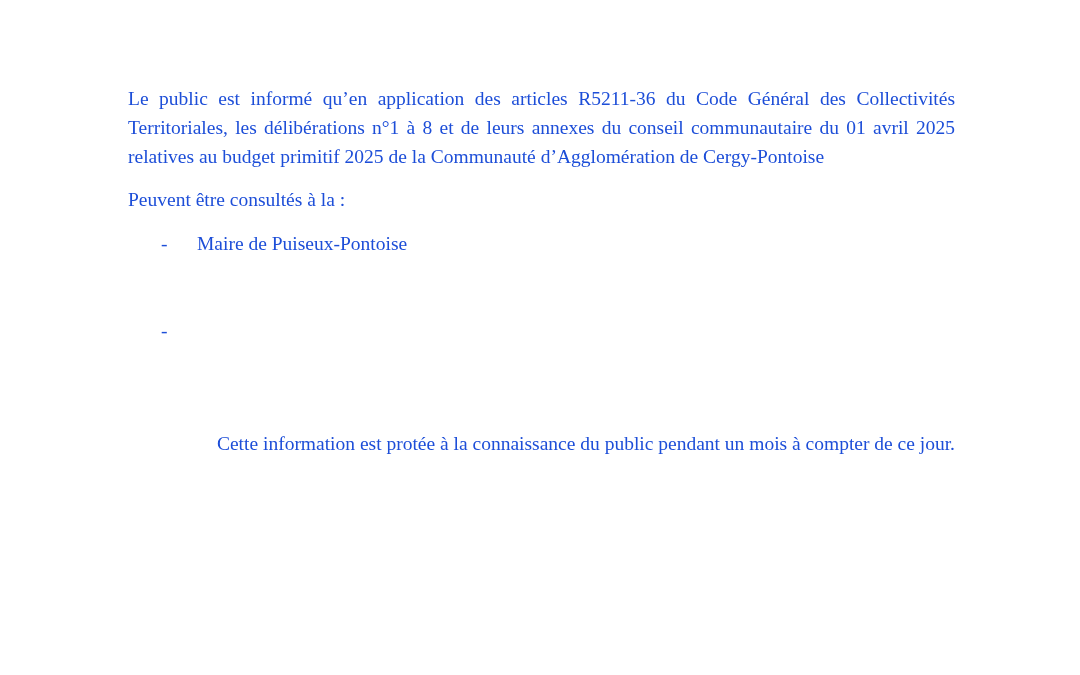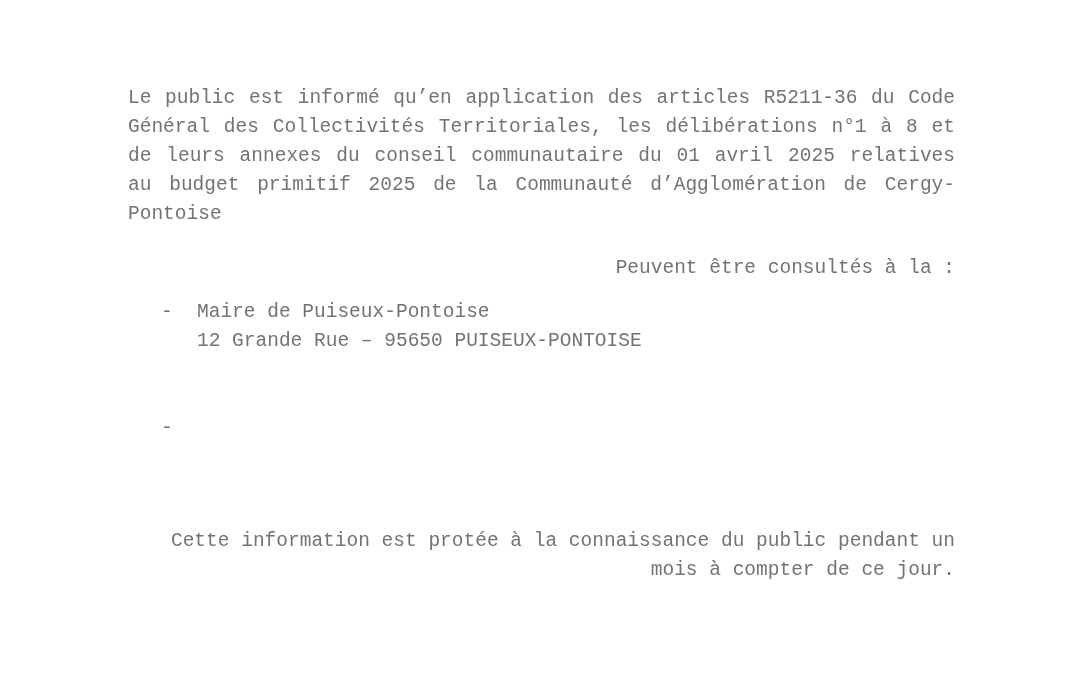--- a/index.html
+++ b/index.html
@@ -7,39 +7,38 @@
     margin: 0;
     padding: 0;
     background: #ffffff;
   }
   .page {
     position: relative;
     width: 1080px;
     height: 675px;
     background: #ffffff;
     overflow: hidden;
-    font-family: Liberation Mono, monospace;
-    color: #737373;
+    font-family: Liberation Serif, serif;
+    color: #1d4ed8;
   }
   .content {
     position: absolute;
     left: 128px;
     top: 84px;
     width: 827px;
     font-size: 19.5px;
     line-height: 29px;
     -webkit-font-smoothing: antialiased;
   }
   p { margin: 0; }
   .intro {
     text-align: justify;
   }
   .consult {
-    margin-top: 25px;
-    text-align: right;
+    margin-top: 14px;
   }
   .locations {
     margin-top: 15px;
   }
   .location {
     display: flex;
     align-items: flex-start;
   }
   .location + .location {
     margin-top: 58px;
@@ -65,21 +64,20 @@
     <p class="intro">Le public est informé qu’en application des articles R5211-36 du Code Général des Collectivités Territoriales, les délibérations n°1 à 8 et de leurs annexes du conseil communautaire du 01 avril 2025 relatives au budget primitif 2025 de la Communauté d’Agglomération de Cergy-Pontoise</p>
 
     <p class="consult">Peuvent être consultés à la :</p>
 
     <div class="locations">
 
       <div class="location">
         <span class="dash-col">-</span>
         <span class="loc-text">
           <span>Maire de Puiseux-Pontoise</span><br>
-          <span>12 Grande Rue – 95650 PUISEUX-PONTOISE</span>
         </span>
       </div>
 
       <div class="location">
         <span class="dash-col">-</span>
         <span class="loc-text">
           <br>
         </span>
       </div>
 

